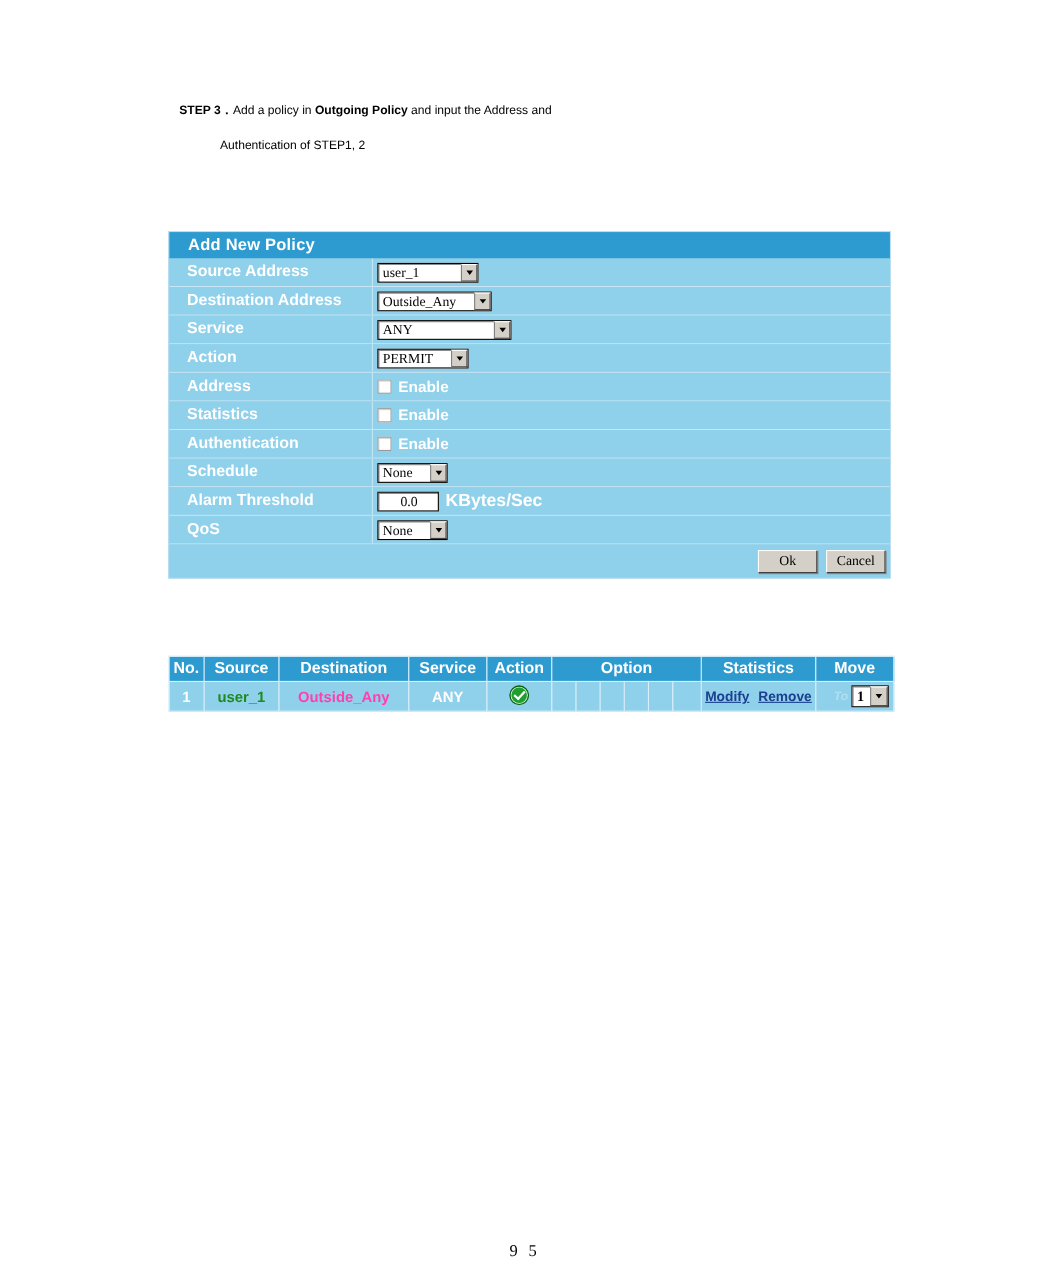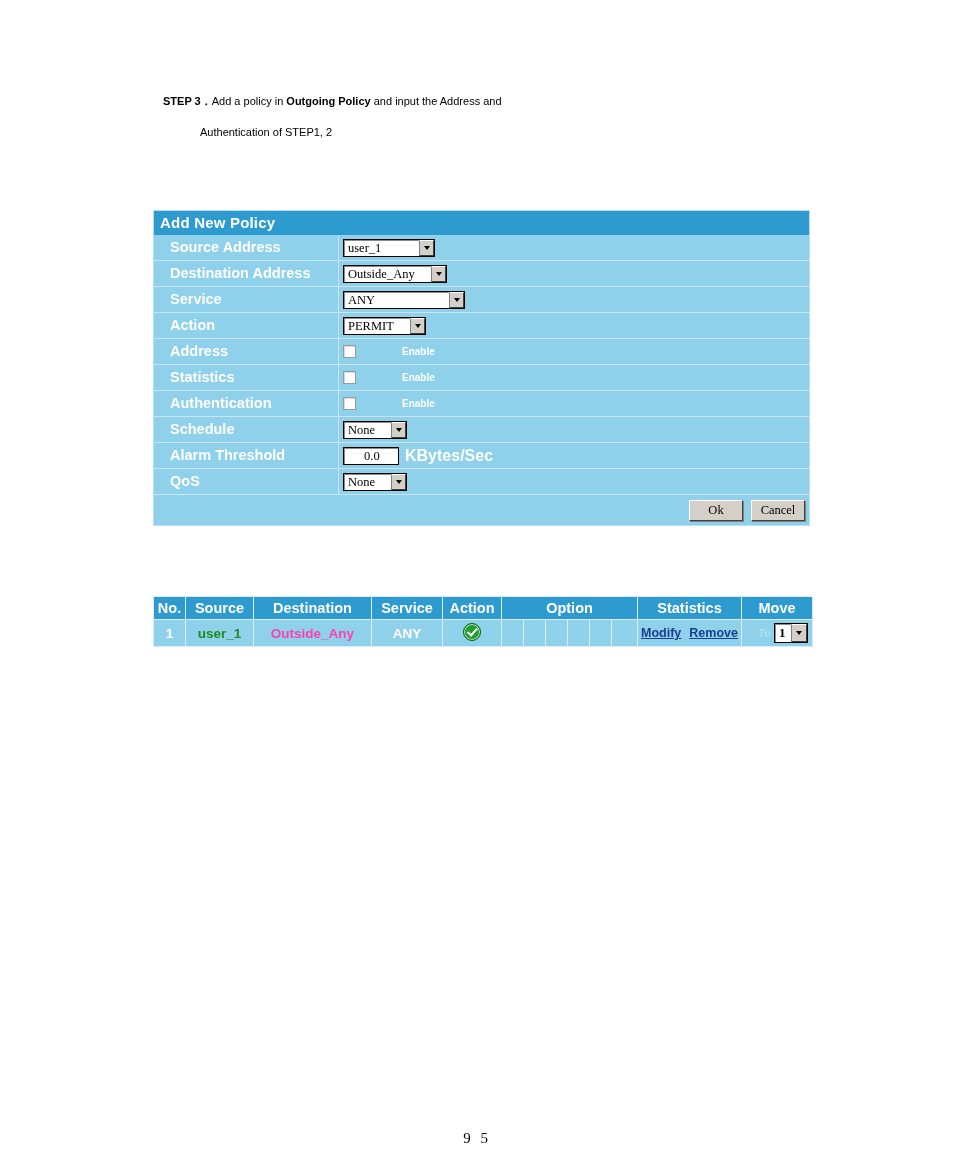--- a/index.html
+++ b/index.html
@@ -39,21 +39,21 @@
     border: 1px solid #b9dff0;
     box-sizing: border-box;
   }
   .panel-title {
     height: 24px;
     line-height: 24px;
     background: #2e9bd0;
     color: #ffffff;
     font-weight: bold;
     font-size: 15px;
-    padding-left: 6px;
+    padding-left: 17px;
     letter-spacing: .2px;
   }
   .frow {
     display: flex;
     align-items: center;
     min-height: 25px;
     border-bottom: 1px solid #c8e6f4;
     background: #8fd0ea;
   }
   .frow:last-child { border-bottom: none; }
@@ -133,23 +133,22 @@
     background: #ffffff;
     border: 1px solid #9a9a9a;
     box-shadow: 1px 1px 0 #d9d9d9 inset;
     box-sizing: border-box;
     display: inline-block;
     flex: 0 0 13px;
   }
   .cblabel {
     color: #ffffff;
     font-weight: bold;
-    font-size: 10px;
+    font-size: 14px;
     line-height: 25px;
-    margin-left: 40px;
   }
 
   
   .tinput {
     width: 56px;
     height: 18px;
     background: #ffffff;
     border: 1px solid #000000;
     box-shadow: 1px 1px 0 #8a8a8a inset;
     box-sizing: border-box;

